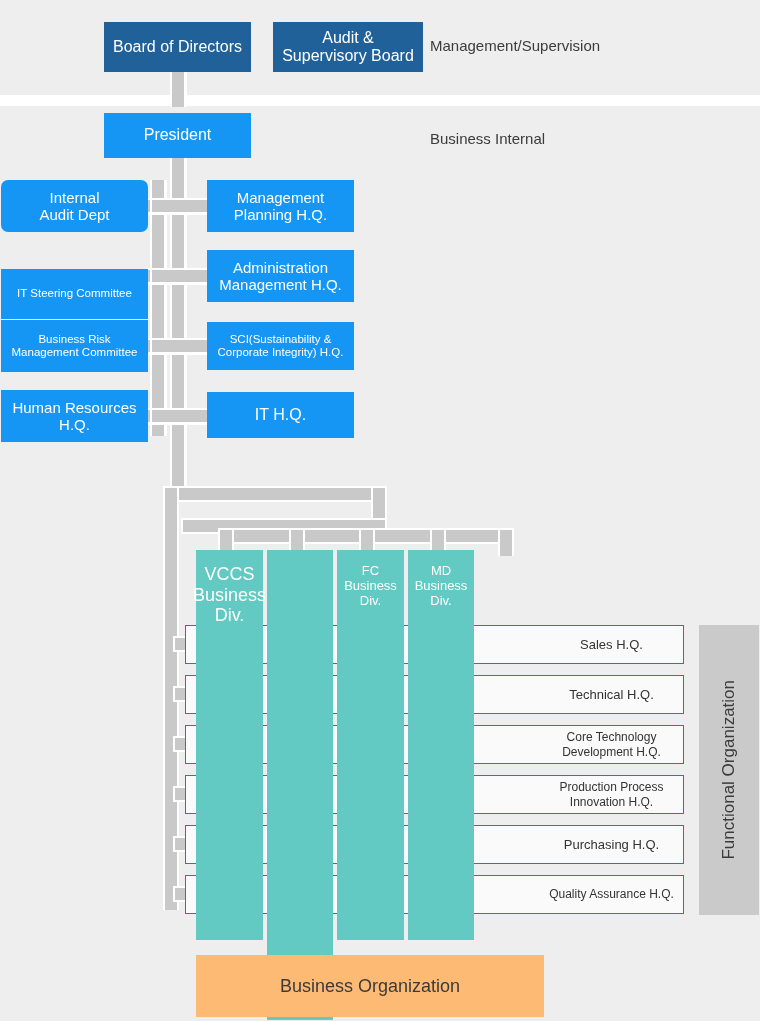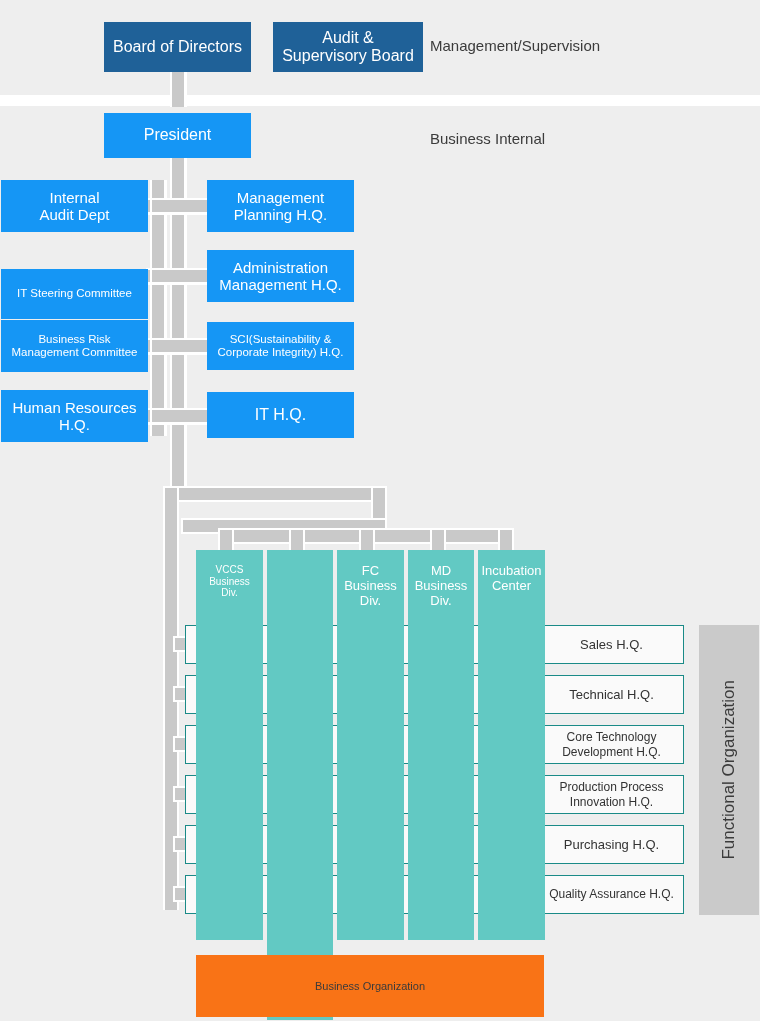--- a/index.html
+++ b/index.html
@@ -65,23 +65,23 @@
     background:#cacaca;
     display:flex;align-items:center;justify-content:center;
   }
   #functional-panel .vtext{
     writing-mode:vertical-rl;
     transform:rotate(180deg);
     font-size:17px;color:#3b3b3b;white-space:nowrap;
   }
   #business-panel{
     position:absolute;
-    background:#f97316;
+    background:#fdba74;
     display:flex;align-items:center;justify-content:center;
-    font-size:11px;color:#3b3b3b;
+    font-size:18px;color:#3b3b3b;
   }
 </style>
 </head>
 <body>
 
 <div id="stage">
 
   <div class="band" id="band-mgmt"></div>
   <div class="band" id="band-exec"></div>
 
@@ -192,21 +192,21 @@
       <span>Innovation H.Q.</span>
     </span>
   </div>
   <div class="fn-box" style="left:185px;top:825px;width:499px;height:39px;font-size:13px;">
     <span class="fn-label"><span>Purchasing H.Q.</span></span>
   </div>
   <div class="fn-box" style="left:185px;top:875px;width:499px;height:39px;font-size:12px;">
     <span class="fn-label"><span>Quality Assurance H.Q.</span></span>
   </div>
 
-  <div class="box box-teal" style="left:196px;top:550px;height:390px;width:67px;font-size:10px;align-items:flex-start;padding-top:14px;">
+  <div class="box box-teal" style="left:196px;top:550px;height:390px;width:67px;font-size:18px;align-items:flex-start;padding-top:14px;">
     <span>
       <span>VCCS</span><br>
       <span>Business</span><br>
       <span>Div.</span>
     </span>
   </div>
   <div class="box box-teal" style="left:267px;top:550px;height:470px;width:66px;font-size:13px;align-items:flex-end;padding-top:14px;">
     <span>
       <span>CTC</span><br>
       <span>Business</span><br>
@@ -220,43 +220,37 @@
       <span>Div.</span>
     </span>
   </div>
   <div class="box box-teal" style="left:408px;top:550px;height:390px;width:66px;font-size:13px;align-items:flex-start;padding-top:14px;">
     <span>
       <span>MD</span><br>
       <span>Business</span><br>
       <span>Div.</span>
     </span>
   </div>
-  <div class="box box-teal" style="left:478px;top:550px;height:390px;width:67px;font-size:13px;align-items:flex-start;padding-top:14px;">
-    <span>
-      <span>Incubation</span><br>
-      <span>Center</span>
-    </span>
-  </div>
 
   <div class="box box-navy" style="left:104px;top:22px;width:147px;height:50px;font-size:16px;">
     <span>Board of Directors</span>
   </div>
 
   <div class="box box-navy" style="left:273px;top:22px;width:150px;height:50px;font-size:16px;">
     <span>
       <span>Audit &amp;</span><br>
       <span>Supervisory Board</span>
     </span>
   </div>
 
   <div class="box box-blue" style="left:104px;top:113px;width:147px;height:45px;font-size:16px;">
     <span>President</span>
   </div>
 
-  <div class="box box-blue" style="left:1px;top:180px;width:147px;height:52px;font-size:15px;">
+  <div class="box box-blue" style="left:1px;top:180px;width:147px;height:52px;font-size:15px;border-radius:7px;">
     <span>
       <span>Internal</span><br>
       <span>Audit Dept</span>
     </span>
   </div>
   <div class="box box-blue" style="left:1px;top:250px;width:147px;height:50px;font-size:11.5px;margin-top:19px;">
     <span>IT Steering Committee</span>
   </div>
   <div class="box box-blue" style="left:1px;top:320px;width:147px;height:52px;font-size:11.5px;">
     <span>

